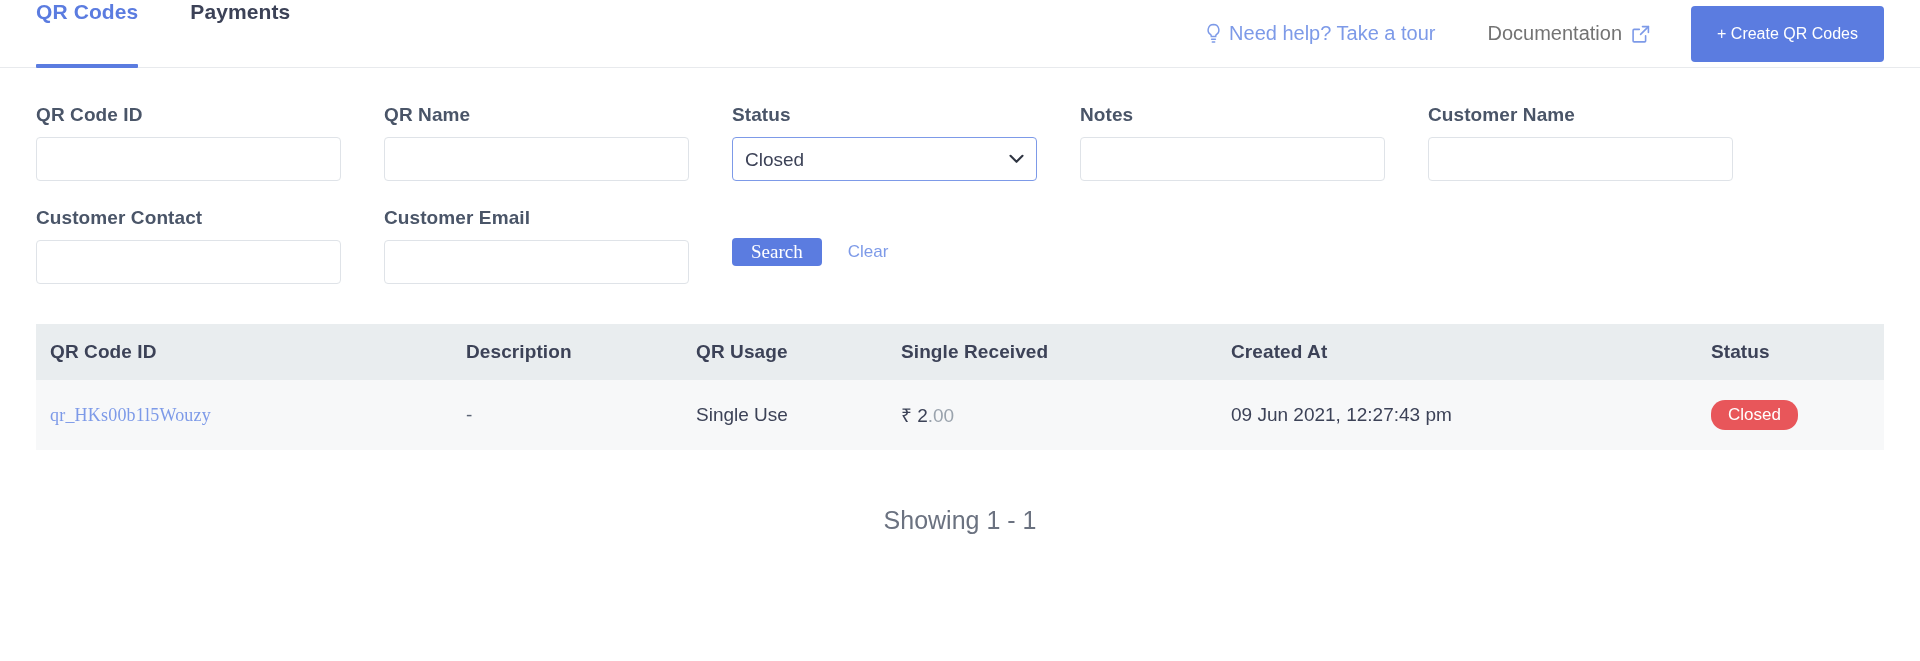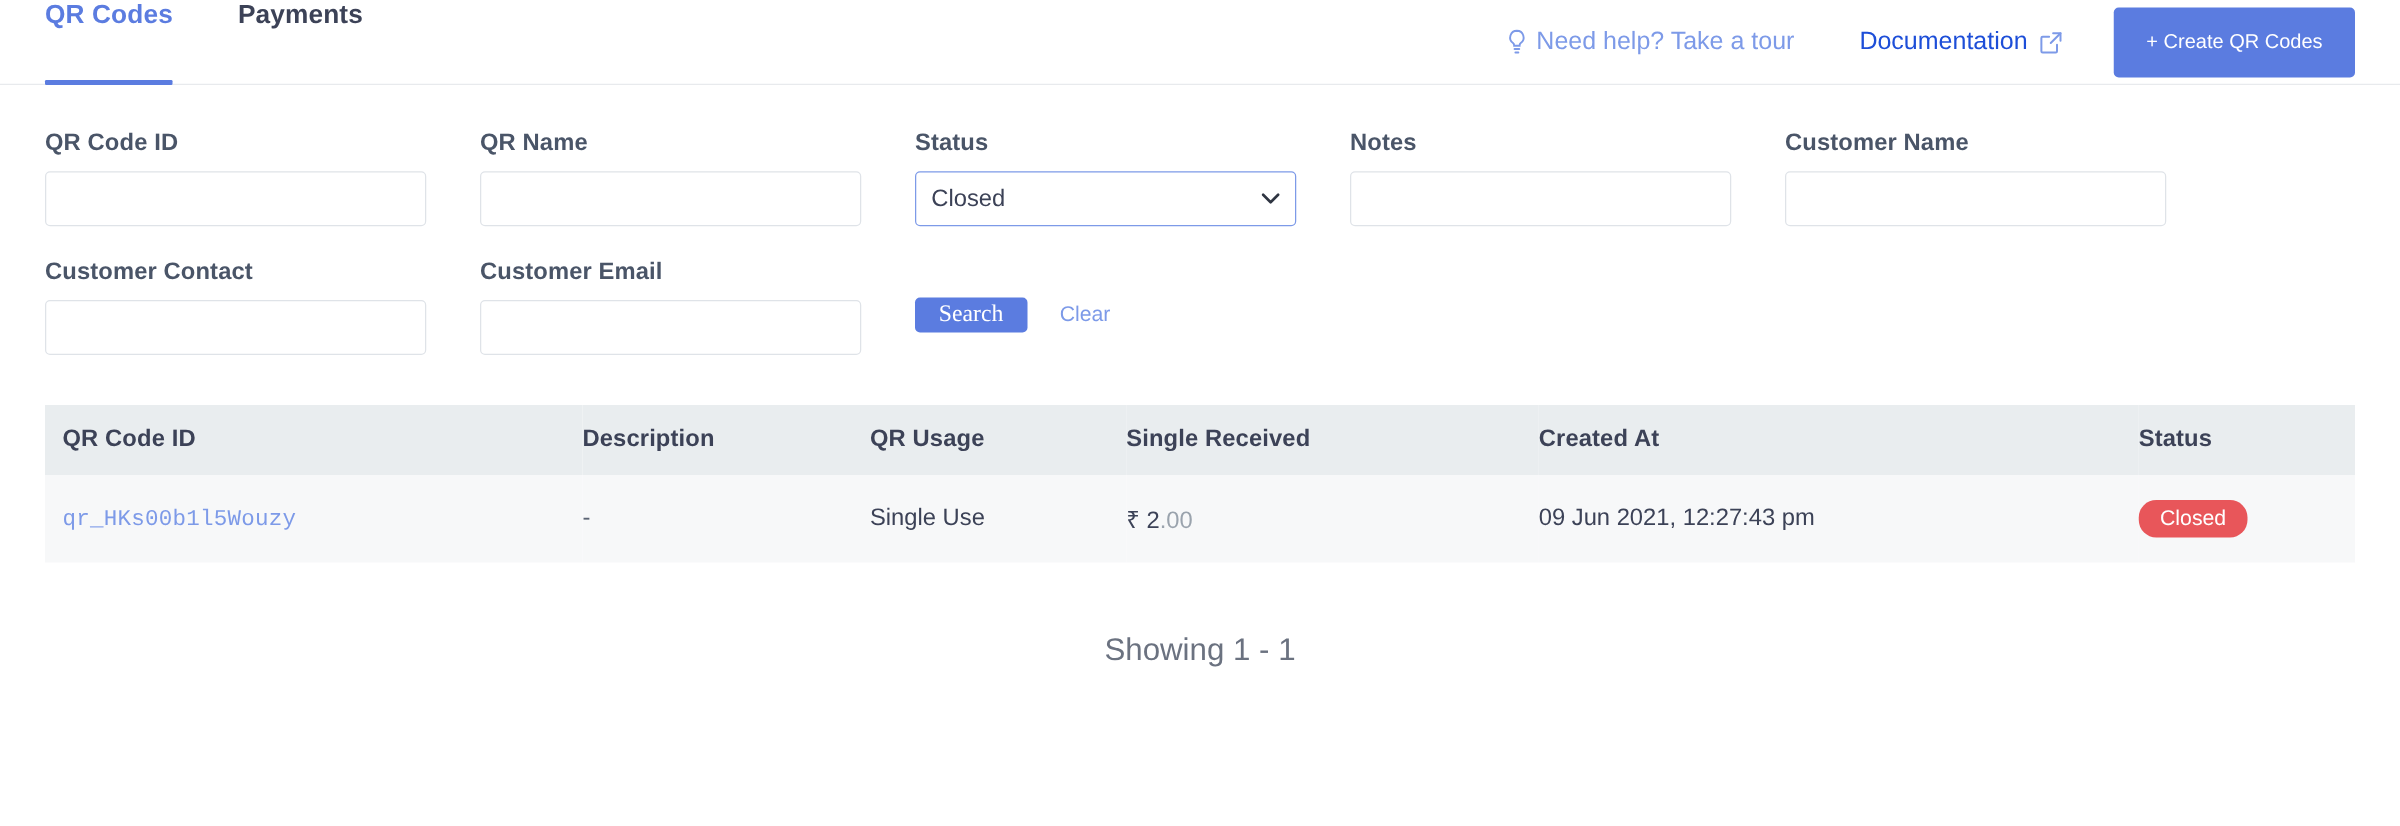--- a/index.html
+++ b/index.html
@@ -59,21 +59,21 @@
     color: #7d9ae8;
     cursor: pointer;
     margin-right: 52px;
     white-space: nowrap;
   }
   .doclink {
     display: flex;
     align-items: center;
     gap: 9px;
     font-size: 20px;
-    color: #1d4ed8;
+    color: #737373;
     cursor: pointer;
     margin-right: 40px;
     white-space: nowrap;
   }
   .icon-svg { display: block; }
 
   .create-btn {
     background: #5b7ce0;
     color: #ffffff;
     border: none;
@@ -193,21 +193,21 @@
 
   .col-id { width: 430px; }
   .col-desc { width: 230px; }
   .col-usage { width: 205px; }
   .col-amount { width: 330px; }
   .col-created { width: 480px; }
   .col-status { width: auto; }
 
   .qr-link {
     color: #7d9ae8;
-    font-family: Liberation Mono, monospace;
+    font-family: Liberation Serif, serif;
     font-size: 18px;
     text-decoration: none;
     cursor: pointer;
     letter-spacing: .2px;
   }
   .dash { color: #5b6474; }
   .amount { color: #3c4257; white-space: nowrap; }
   .amount .cents { color: #9aa3ad; }
 
   .badge {

